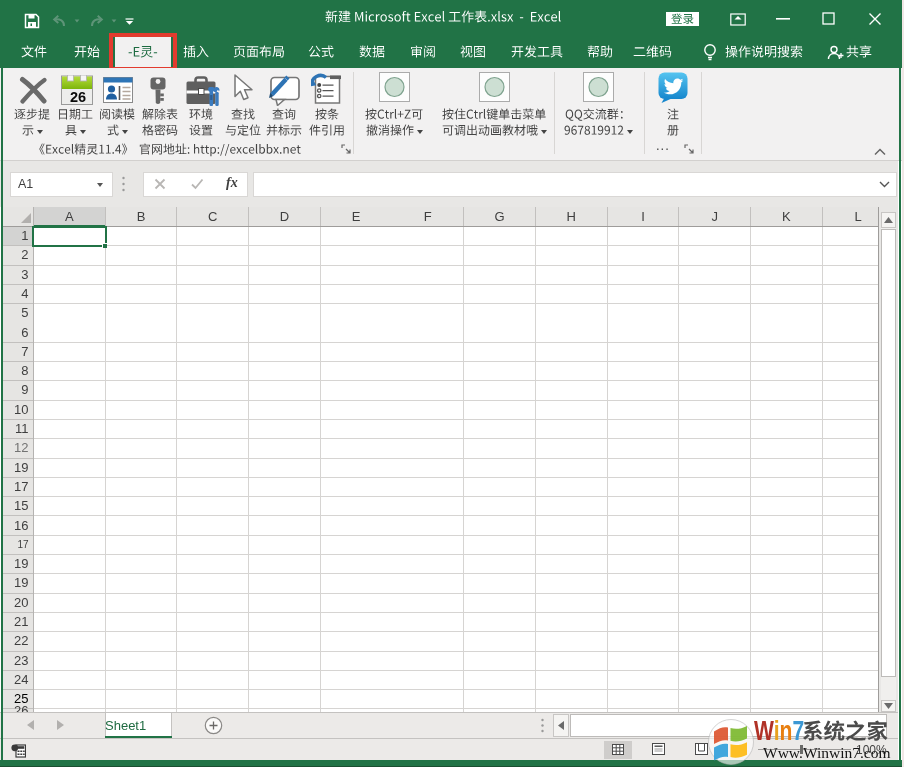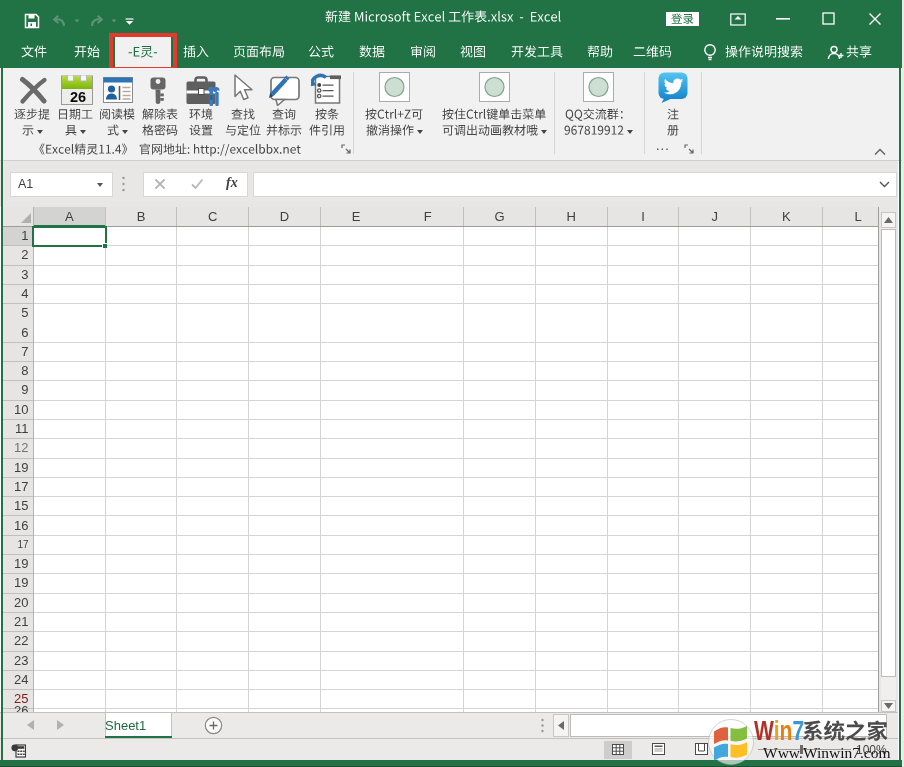--- a/index.html
+++ b/index.html
@@ -452,21 +452,21 @@
 <div class="a" style="left:2px;top:497.2px;width:26.5px;height:18.3px;font-size:13px;color:#3f3f3f;text-align:right;line-height:18.3px">15</div>
 <div class="a" style="left:2px;top:516.5px;width:26.5px;height:18.3px;font-size:13px;color:#3f3f3f;text-align:right;line-height:18.3px">16</div>
 <div class="a" style="left:2px;top:535.8px;width:26.5px;height:18.3px;font-size:10px;color:#3f3f3f;text-align:right;line-height:18.3px">17</div>
 <div class="a" style="left:2px;top:555.1px;width:26.5px;height:18.3px;font-size:13px;color:#3f3f3f;text-align:right;line-height:18.3px">19</div>
 <div class="a" style="left:2px;top:574.4px;width:26.5px;height:18.3px;font-size:13px;color:#3f3f3f;text-align:right;line-height:18.3px">19</div>
 <div class="a" style="left:2px;top:593.7px;width:26.5px;height:18.3px;font-size:13px;color:#3f3f3f;text-align:right;line-height:18.3px">20</div>
 <div class="a" style="left:2px;top:613.0px;width:26.5px;height:18.3px;font-size:13px;color:#3f3f3f;text-align:right;line-height:18.3px">21</div>
 <div class="a" style="left:2px;top:632.3px;width:26.5px;height:18.3px;font-size:13px;color:#3f3f3f;text-align:right;line-height:18.3px">22</div>
 <div class="a" style="left:2px;top:651.6px;width:26.5px;height:18.3px;font-size:13px;color:#404040;text-align:right;line-height:18.3px">23</div>
 <div class="a" style="left:2px;top:670.9px;width:26.5px;height:18.3px;font-size:13px;color:#3f3f3f;text-align:right;line-height:18.3px">24</div>
-<div class="a" style="left:2px;top:690.2px;width:26.5px;height:18.3px;font-size:13px;color:#7f1d1d;text-align:right;line-height:18.3px">25</div>
+<div class="a" style="left:2px;top:690.2px;width:26.5px;height:18.3px;font-size:13px;color:#000000;text-align:right;line-height:18.3px">25</div>
 <div class="a" style="left:2px;top:709.5px;width:26.5px;height:2.5px;font-size:13px;color:#3f3f3f;text-align:right;line-height:2.5px">26</div>
 <div class="a" style="left:877.9px;top:206.5px;width:1px;height:505.5px;background:#9e9c9a"></div>
 <div class="a" style="left:32.0px;top:225.5px;width:74.7px;height:21.8px;border:2px solid #217346;background:transparent"></div>
 <div class="a" style="left:102.2px;top:243.3px;width:5px;height:5px;background:#217346;border-left:1.5px solid #fff;border-top:1.5px solid #fff"></div>
 
 <div class="a" style="left:878.9px;top:206.5px;width:19.6px;height:505.5px;background:#e8e7e5"></div>
 <div class="a" style="left:881px;top:211.5px;width:15px;height:16px;background:#f5f4f2;border:1px solid #c8c6c4"></div>
 <svg class="a" style="left:884px;top:217px" width="9" height="6">
       <path d="M4.5 0L9 6H0z" fill="#6a6a6a"></path>
     </svg>

